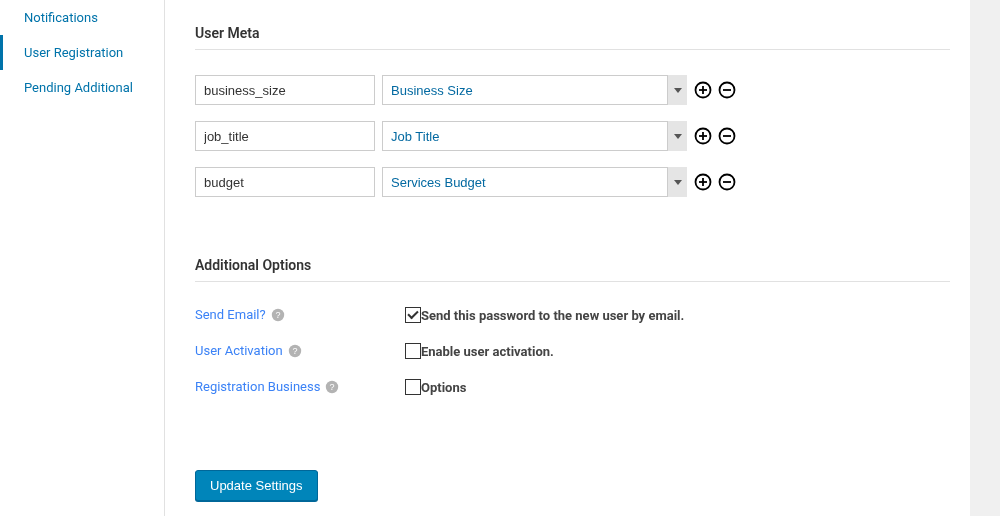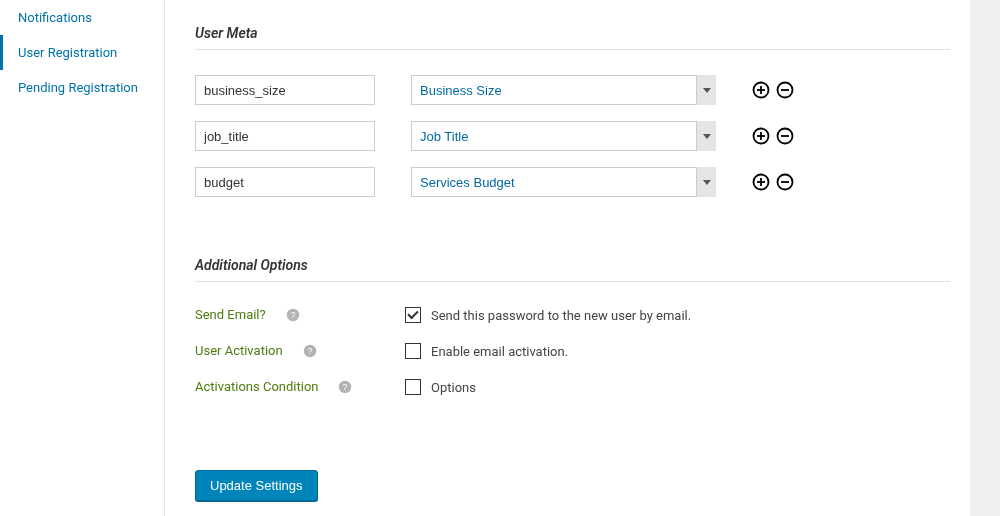--- a/index.html
+++ b/index.html
@@ -16,21 +16,21 @@
       background: #f0f0f0;
     }
     .sidebar {
       width: 165px;
       background: #fff;
       border-right: 1px solid #e1e1e1;
       padding-top: 0;
     }
     .sidebar-item {
       display: block;
-      padding: 10px 15px;
+      padding: 10px 21px;
       color: #0073aa;
       cursor: pointer;
       font-size: 13px;
     }
     .sidebar-item.active {
       border-left: 3px solid #0073aa;
       background: #fff;
       font-weight: normal;
     }
     .sidebar-item:not(.active) {
@@ -41,31 +41,30 @@
       background: #fff;
       margin: 0 30px 0 0;
       padding: 0 20px 30px 30px;
     }
     .section-title {
       font-size: 14px;
       font-weight: 600;
       color: #333;
       margin-top: 25px;
       margin-bottom: 8px;
-      font-style: italic;
     }
     .hr {
       border: none;
       border-top: 1px solid #e1e1e1;
       margin-bottom: 25px;
     }
     .meta-row {
       display: flex;
       align-items: center;
-      gap: 36px;
+      gap: 7px;
       margin-bottom: 16px;
     }
     .meta-input {
       width: 180px;
       height: 30px;
       padding: 4px 8px;
       border: 1px solid #ccc;
       font-size: 13px;
       color: #333;
     }
@@ -117,38 +116,38 @@
       cursor: pointer;
     }
     .option-row {
       display: flex;
       align-items: flex-start;
       margin-bottom: 20px;
     }
     .option-label {
       width: 210px;
       font-size: 13px;
-      color: #4d7c0f;
+      color: #3b82f6;
       display: flex;
       align-items: flex-end;
-      gap: 20px;
+      gap: 5px;
     }
     .help-icon {
       display: inline-flex;
       align-items: center;
       justify-content: center;
       width: 14px;
       height: 14px;
     }
     .option-control {
       display: flex;
       align-items: center;
-      gap: 10px;
       font-size: 13px;
       color: #444;
+      font-weight: bold;
     }
     .checkbox {
       width: 16px;
       height: 16px;
       border: 1.5px solid #333;
       display: inline-flex;
       align-items: center;
       justify-content: center;
       background: #fff;
       cursor: pointer;
@@ -173,21 +172,21 @@
       box-shadow: 0 1px 0 #006799;
     }
   </style>
 </head>
 <body>
 
 <div class="page">
   <div class="sidebar">
     <div class="sidebar-item">Notifications</div>
     <div class="sidebar-item active">User Registration</div>
-    <div class="sidebar-item">Pending Registration</div>
+    <div class="sidebar-item">Pending Additional</div>
   </div>
 
   <div class="main">
     <div class="section-title">User Meta</div>
     <hr class="hr">
 
     <div class="meta-row">
       <input class="meta-input" value="business_size" style="">
       <div class="meta-select-wrap">
         <input class="meta-select" readonly="" value="Business Size" style="">
@@ -286,27 +285,27 @@
         <span>User Activation</span>
         <span class="help-icon">
           <svg width="14" height="14" viewBox="0 0 14 14">
               <circle cx="7" cy="7" r="6.2" fill="#b3b3b3"></circle>
               <text x="7" y="10" text-anchor="middle" font-size="9" fill="#fff" font-family="Arial">?</text>
             </svg>
         </span>
       </div>
       <div class="option-control">
         <span class="checkbox"></span>
-        <span>Enable email activation.</span>
+        <span>Enable user activation.</span>
       </div>
     </div>
 
     <div class="option-row">
       <div class="option-label">
-        <span>Activations Condition</span>
+        <span>Registration Business</span>
         <span class="help-icon">
           <svg width="14" height="14" viewBox="0 0 14 14">
               <circle cx="7" cy="7" r="6.2" fill="#b3b3b3"></circle>
               <text x="7" y="10" text-anchor="middle" font-size="9" fill="#fff" font-family="Arial">?</text>
             </svg>
         </span>
       </div>
       <div class="option-control">
         <span class="checkbox"></span>
         <span>Options</span>

